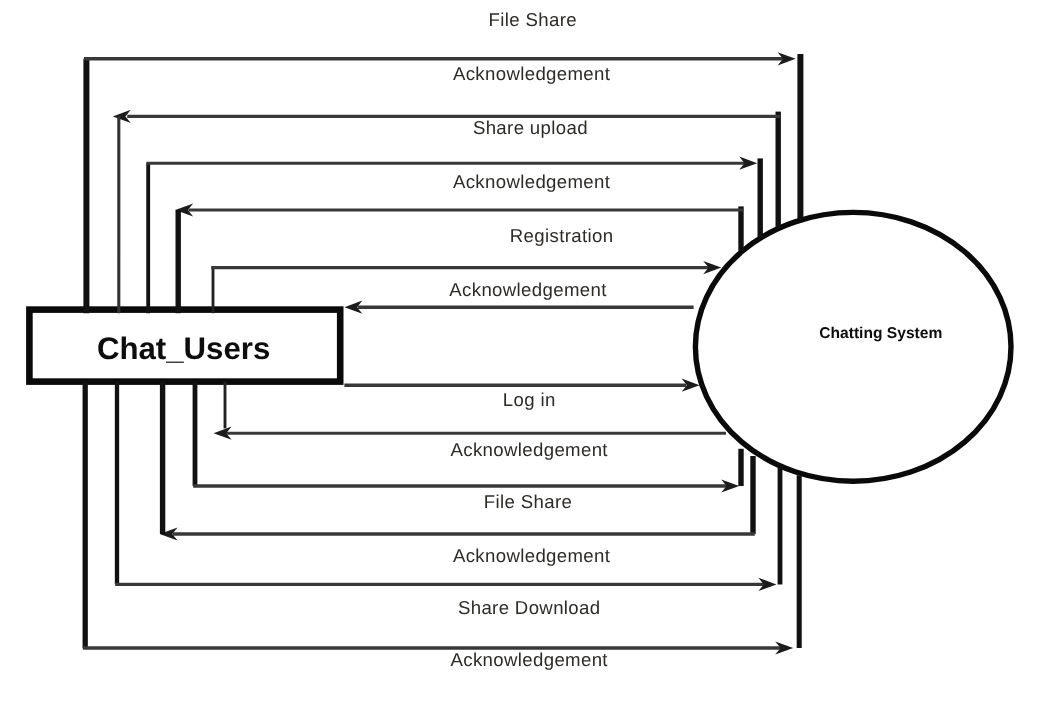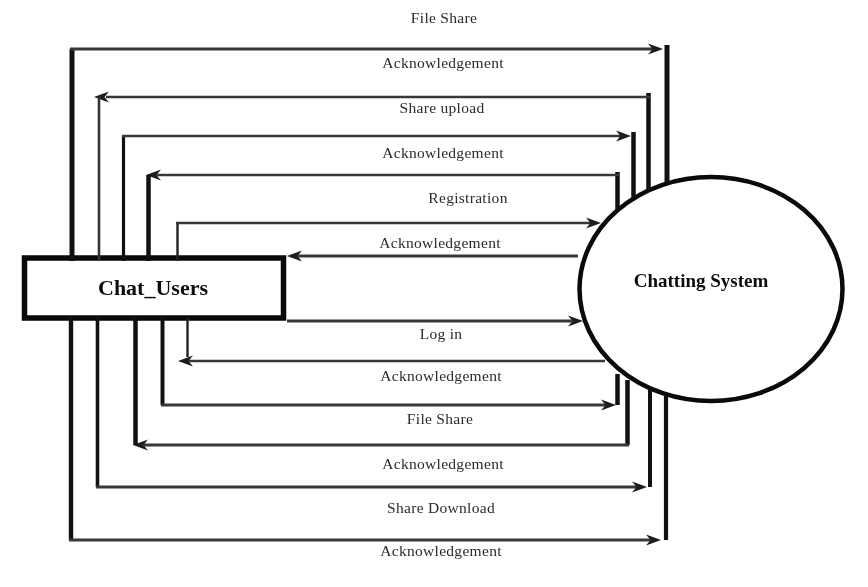--- a/index.html
+++ b/index.html
@@ -1,41 +1,41 @@
 <!DOCTYPE html>
 <html><head>
 <meta charset="utf-8">
 <style>
   html,body{margin:0;padding:0;background:#ffffff;}
   .canvas{
     position:relative;
     width:868px;height:587px;
     background:#ffffff;
-    font-family:Liberation Serif, serif;
+    font-family:Liberation Sans, sans-serif;
     overflow:hidden;
     border-radius:20px;
   }
   .canvas svg{position:absolute;left:0;top:0;}
   .lbl{
     position:absolute;
     transform:translateX(-50%);
     font-size:15.5px;
     letter-spacing:.3px;
     color:#2d2b28;
     white-space:nowrap;
   }
   .node-label{
     position:absolute;
     transform:translateX(-50%);
     font-weight:bold;
     color:#0d0d0d;
     white-space:nowrap;
   }
-  .node-label.user{font-size:22px;}
-  .node-label.system{font-size:19px;}
+  .node-label.user{font-size:26px;}
+  .node-label.system{font-size:13px;margin-left:33px;}
 </style>
 </head>
 <body>
 
 <div class="canvas">
 
   <svg width="868" height="587" viewBox="0 0 868 587">
 
     <rect x="24.5" y="258" width="259" height="60" fill="#ffffff" stroke="#0a0a0a" stroke-width="5.5"></rect>
     <ellipse cx="711" cy="289" rx="131.5" ry="112" fill="#ffffff" stroke="#0a0a0a" stroke-width="4.5"></ellipse>

